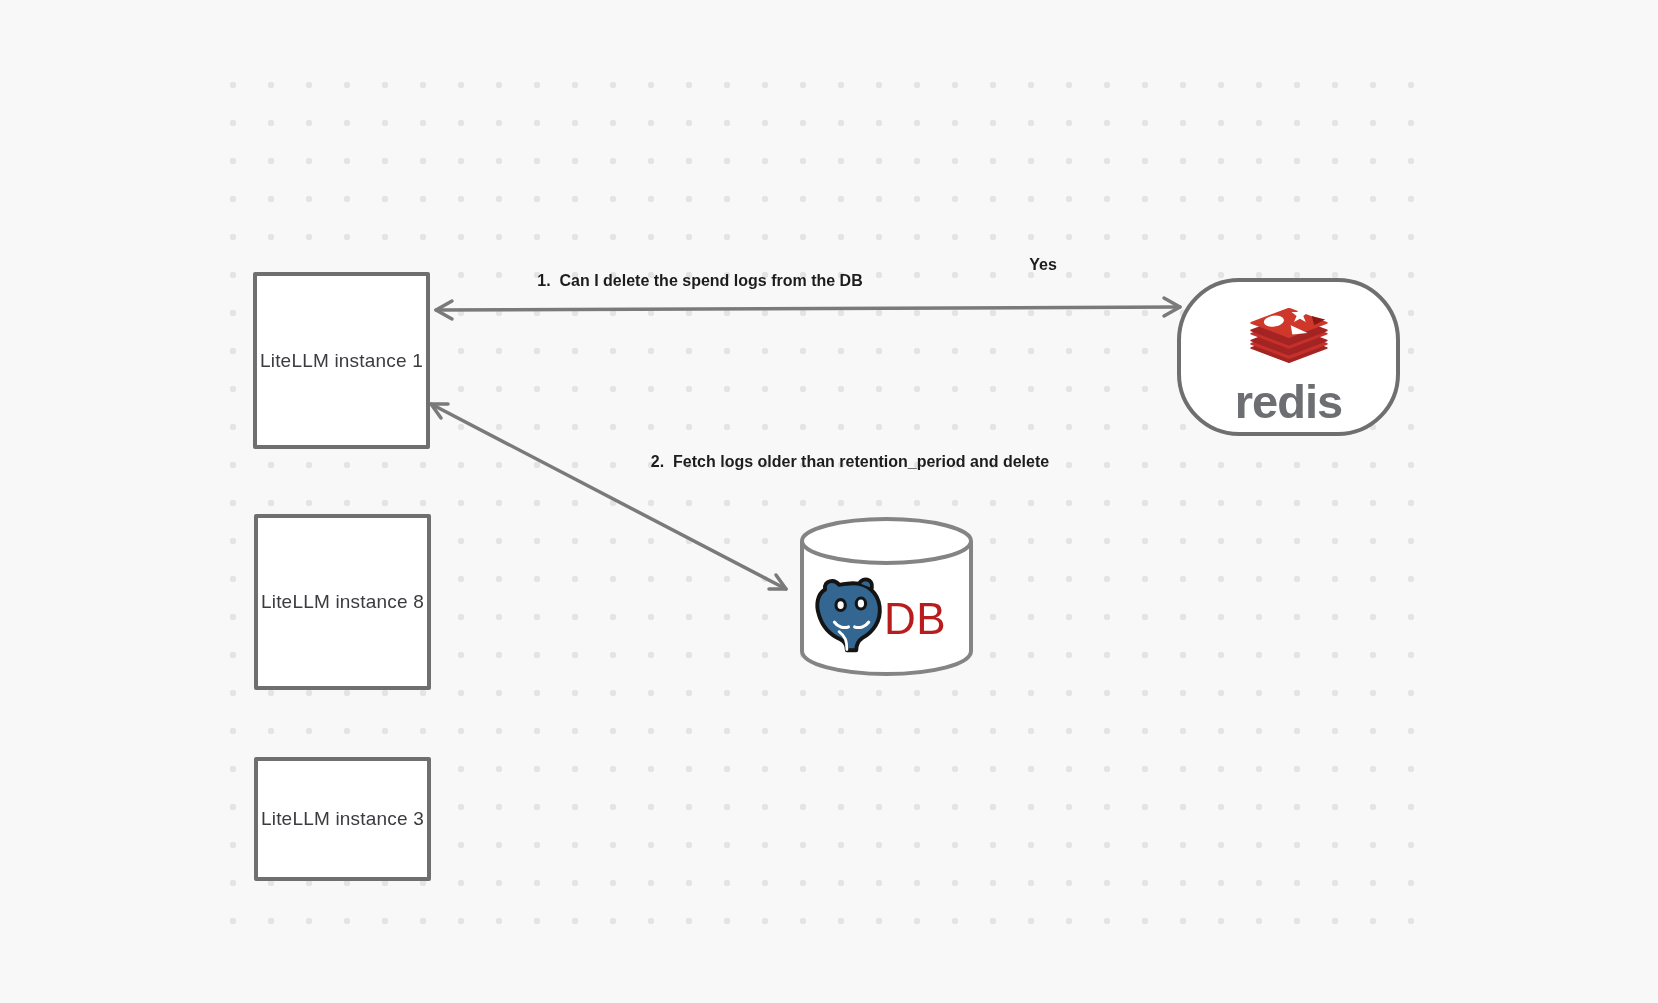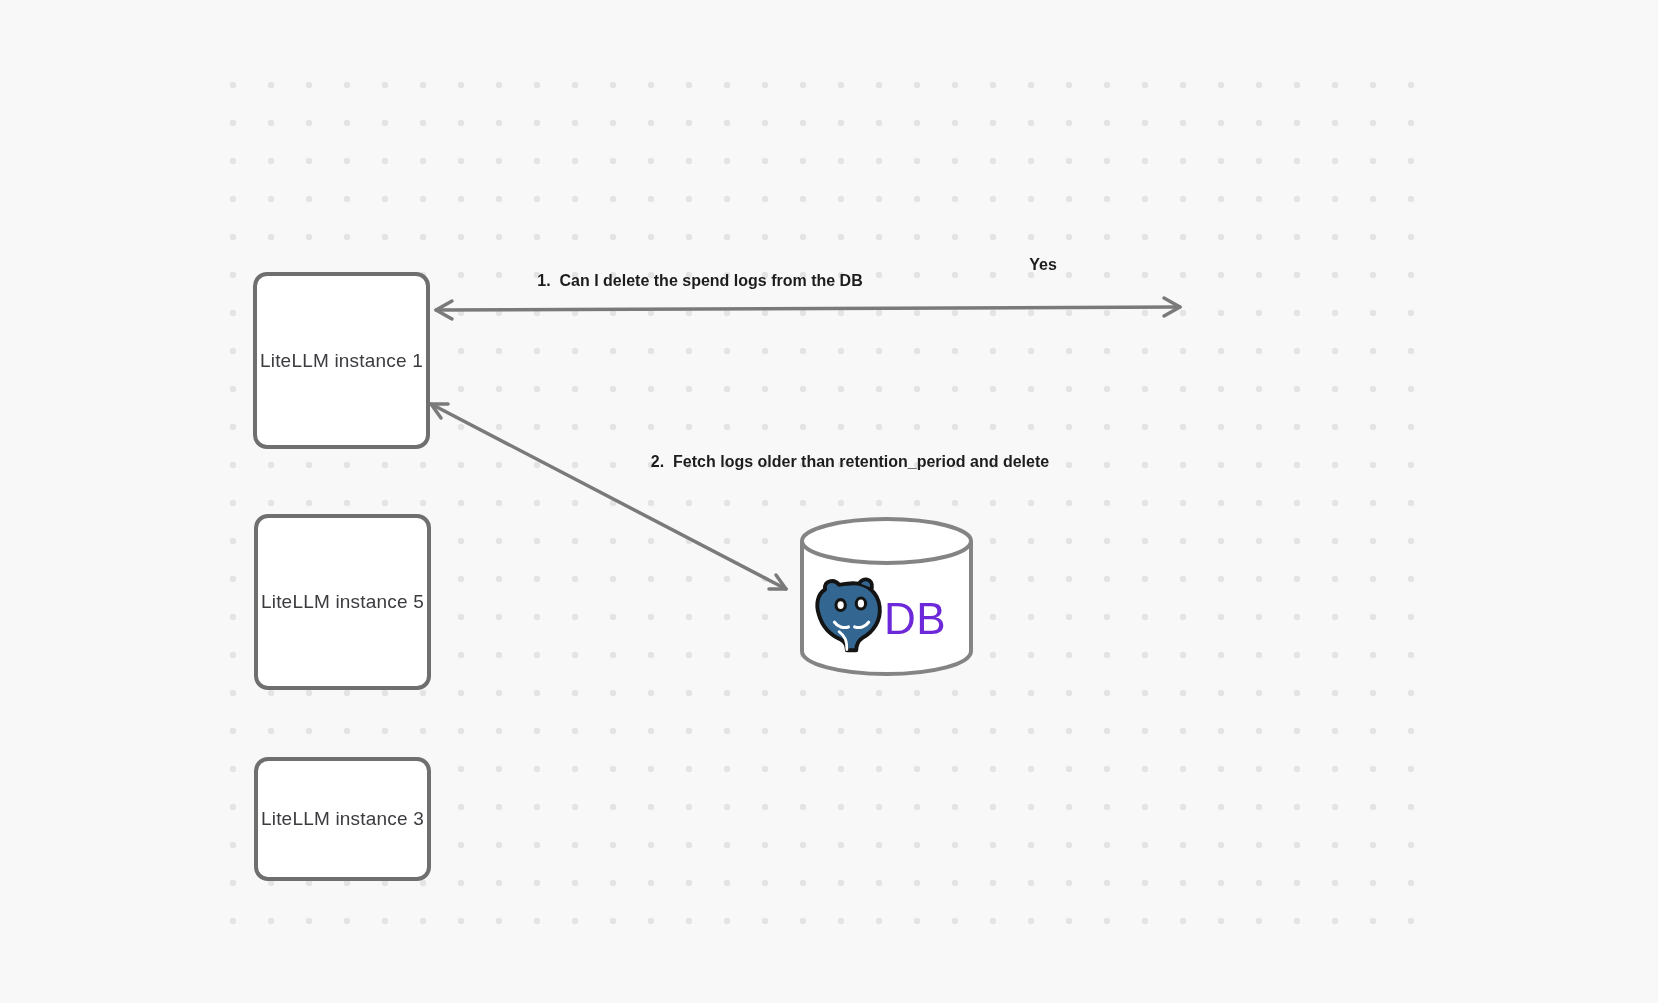--- a/index.html
+++ b/index.html
@@ -9,21 +9,21 @@
     font-family:"Liberation Sans","DejaVu Sans",sans-serif;
   }
   .dot-grid{
     position:absolute;left:214px;top:66px;width:1216px;height:872px;
     background-image:radial-gradient(circle,#e4e4e4 3px,rgba(228,228,228,0) 3.6px);
     background-size:38px 38px;
     background-position:0 0;
   }
   .node-box{
     position:absolute;width:177px;
-    background:#ffffff;border:4px solid #6f6f6f;border-radius:14px;
+    background:#ffffff;border:4px solid #6f6f6f;border-radius:2px;
     box-sizing:border-box;
     display:flex;align-items:center;justify-content:center;
   }
   .node-box .node-label{
     font-size:19px;color:#3b3b40;letter-spacing:0.2px;
   }
   #box1{left:253px;top:272px;height:177px;}
   #box2{left:254px;top:514px;height:176px;}
   #box3{left:254px;top:757px;height:124px;}
   .redis-node{
@@ -40,21 +40,21 @@
   .canvas-label{
     position:absolute;font-size:16px;font-weight:700;color:#1d1d1d;
     text-align:center;white-space:pre;line-height:30px;
   }
   #label-arrow1{left:440px;top:266px;width:520px;}
   #label-yes{left:1003px;top:250px;width:80px;}
   #label-arrow2{left:560px;top:447px;width:580px;text-align:center;}
   .db-node{position:absolute;left:798px;top:515px;width:177px;height:162px;}
   .db-label{
     position:absolute;left:884px;top:597px;
-    font-size:44px;color:#6d28d9;line-height:1;letter-spacing:0.5px;
+    font-size:44px;color:#b91c1c;line-height:1;letter-spacing:0.5px;
   }
   .pg-logo{position:absolute;left:811px;top:577px;}
   .redis-mark{margin-top:26px;}
 </style>
 </head>
 <body>
 
 <div class="canvas">
 
   <div class="dot-grid"></div>
@@ -71,26 +71,43 @@
         <polyline points="441,418 431,404 448,404"></polyline>
         <polyline points="776,575 786,589 769,589"></polyline>
       </g>
     </g>
   </svg>
 
   <div class="node-box" id="box1">
     <span class="node-label">LiteLLM instance 1</span>
   </div>
   <div class="node-box" id="box2">
-    <span class="node-label">LiteLLM instance 5</span>
+    <span class="node-label">LiteLLM instance 8</span>
   </div>
   <div class="node-box" id="box3">
     <span class="node-label">LiteLLM instance 3</span>
   </div>
 
+  <div class="redis-node">
+    <svg class="redis-mark" width="84" height="70" viewBox="0 0 100 82">
+      <g stroke-linejoin="round" stroke-width="2">
+        <path d="M50,30 L95,47 L50,64 L5,47 Z" fill="#a32422" stroke="#a32422"></path>
+        <path d="M50,25 L95,42 L50,59 L5,42 Z" fill="#c6302b" stroke="#c6302b"></path>
+        <path d="M50,21 L95,38 L50,55 L5,38 Z" fill="#a32422" stroke="#a32422"></path>
+        <path d="M50,13 L95,30 L50,47 L5,30 Z" fill="#c6302b" stroke="#c6302b"></path>
+        <path d="M50,9  L95,26 L50,43 L5,26 Z" fill="#a32422" stroke="#a32422"></path>
+        <path d="M50,0  L95,17 L50,34 L5,17 Z" fill="#d0372b" stroke="#d0372b"></path>
+      </g>
+      <ellipse cx="32" cy="15" rx="12" ry="6.5" fill="#ffffff" transform="rotate(-8 32 15)"></ellipse>
+      <path d="M63,-3 L66,4 L73,4 L67,9 L70,16 L63,12 L56,16 L59,9 L53,4 L60,4 Z" fill="#ffffff"></path>
+      <path d="M52,20 L72,29 L54,31 Z" fill="#ffffff"></path>
+      <path d="M77,9 L93,13 L80,20 Z" fill="#8c1813"></path>
+    </svg>
+    <div class="redis-wordmark">redis</div>
+  </div>
 
   <svg class="db-node" width="177" height="162" viewBox="0 0 177 162">
     <path d="M4,26 V136 C4,149 42,159 88.5,159 C135,159 173,149 173,136 V26" fill="#ffffff" stroke="#848484" stroke-width="4"></path>
     <ellipse cx="88.5" cy="26" rx="84.5" ry="22" fill="#ffffff" stroke="#848484" stroke-width="4"></ellipse>
   </svg>
 
   <svg class="pg-logo" width="78" height="78" viewBox="0 0 100 100">
     <g stroke="#141414" stroke-width="5" stroke-linejoin="round" stroke-linecap="round">
       <path fill="#336791" d="M36,10 C30,2 16,4 18,16 C8,22 6,36 10,48 C14,62 24,74 38,80
            C44,83 46,88 46,94 L58,94 C58,87 60,82 66,78

